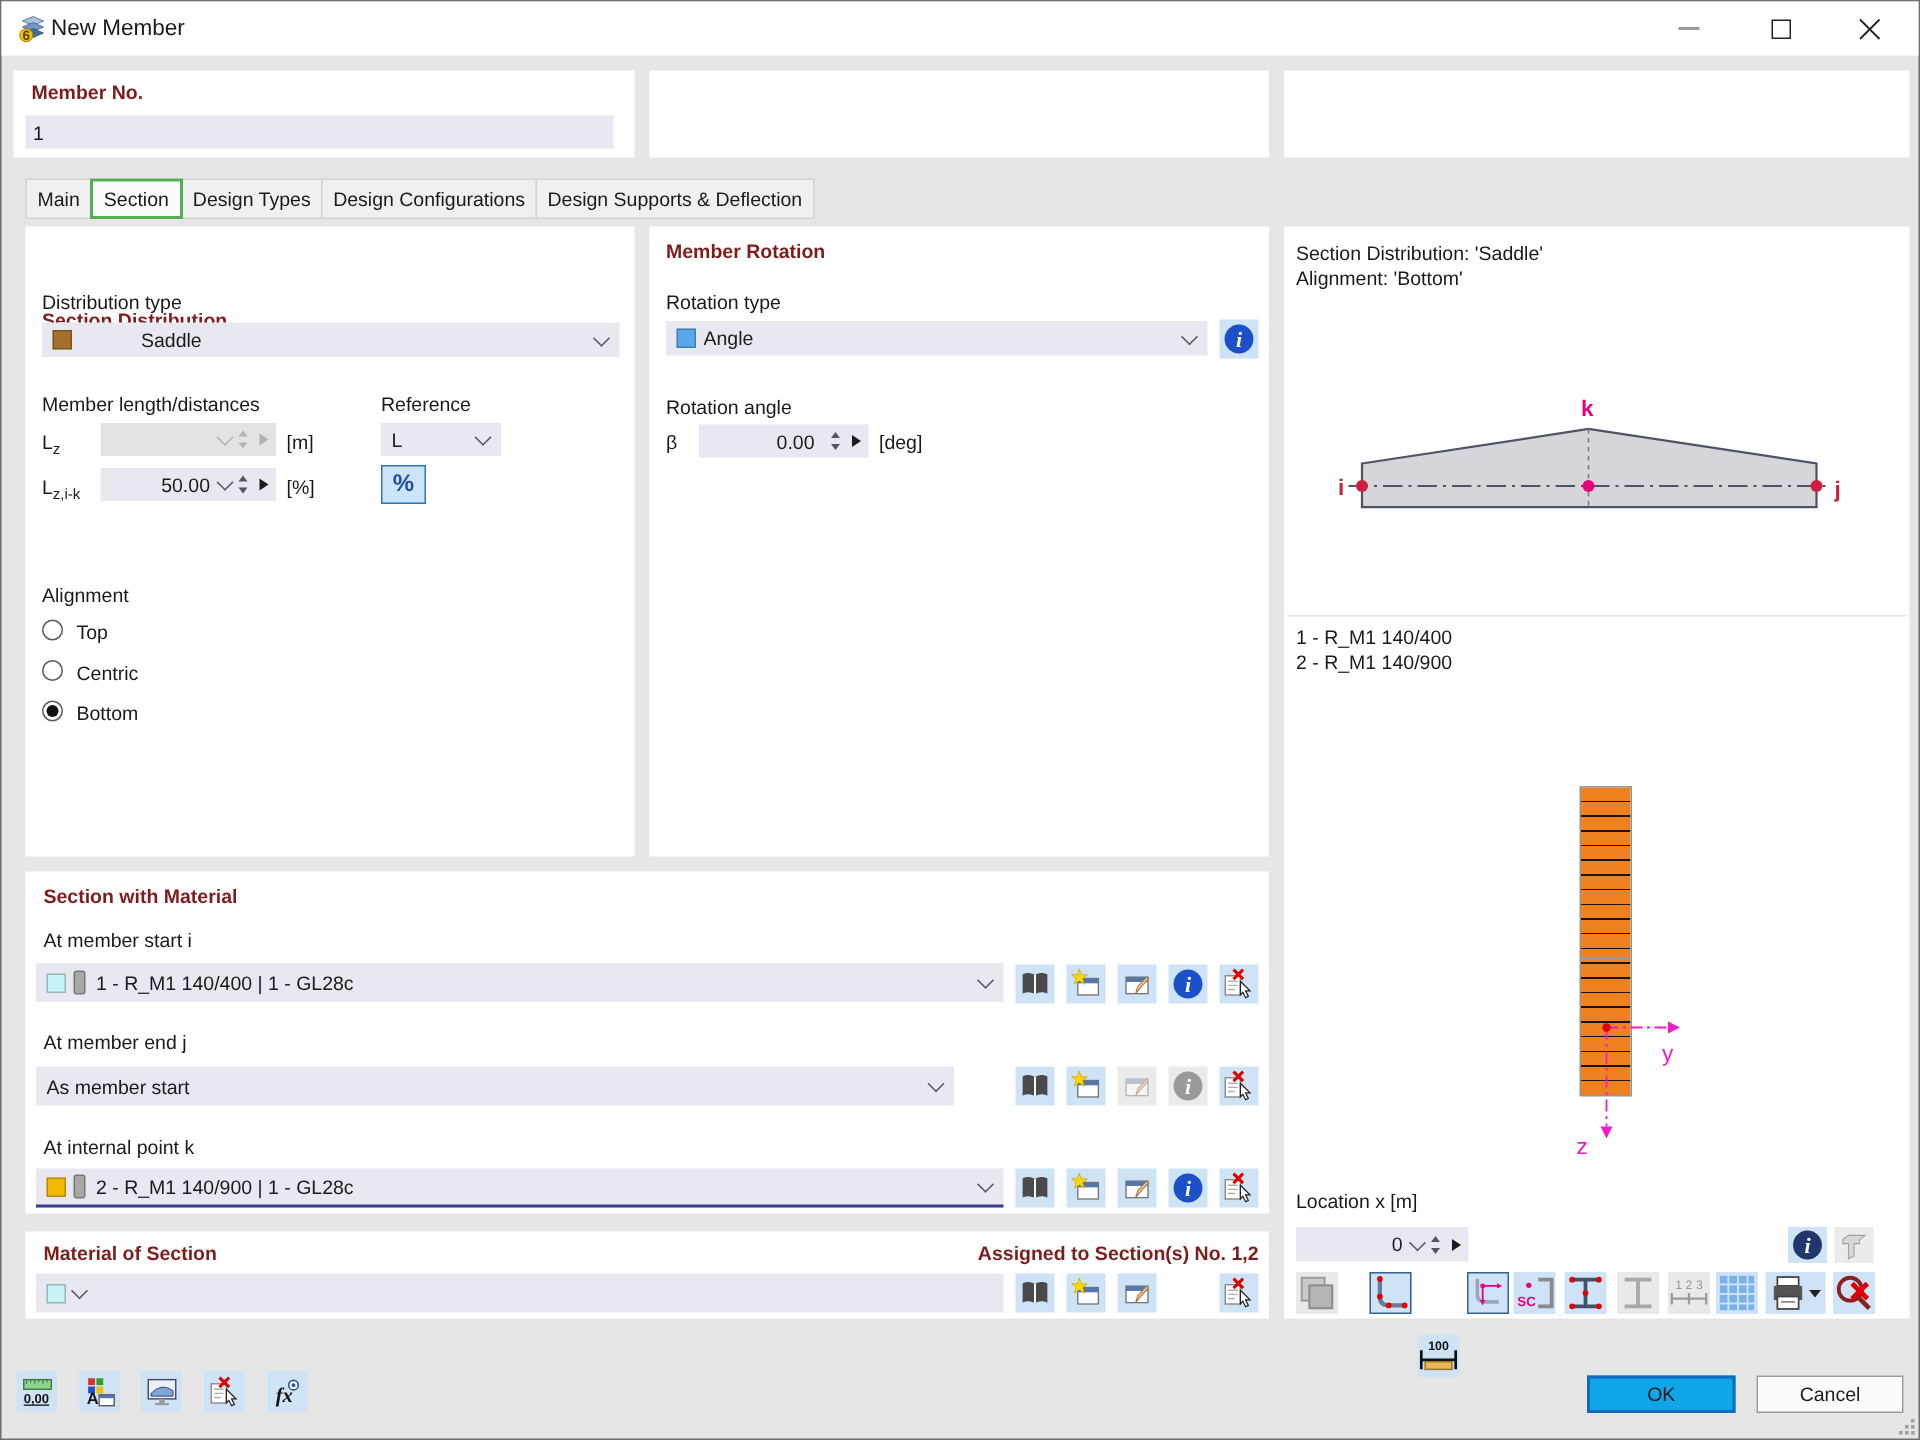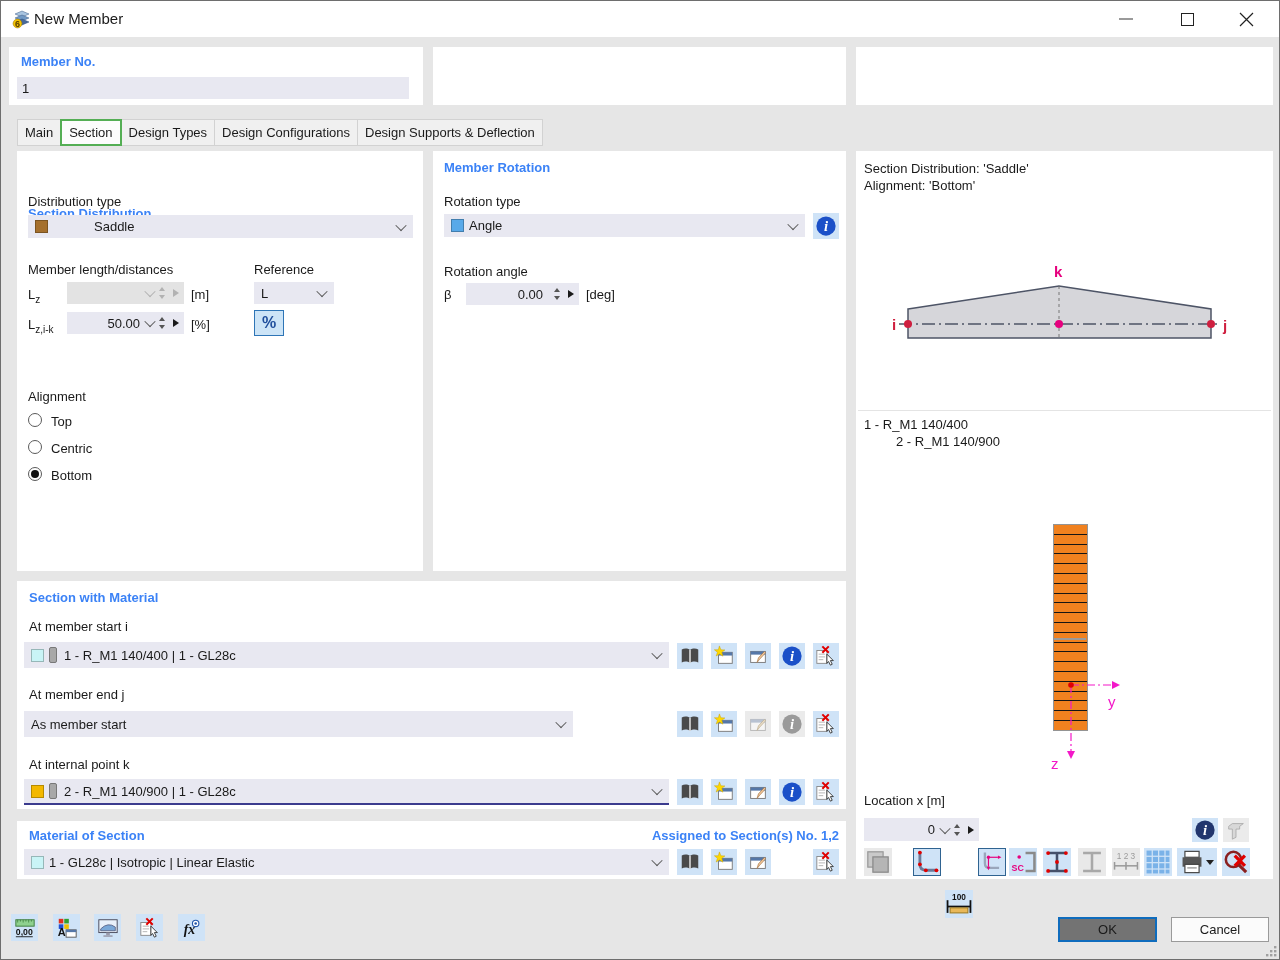--- a/index.html
+++ b/index.html
@@ -3,21 +3,21 @@
 <meta charset="utf-8">
 <style>
 *{margin:0;padding:0;box-sizing:border-box;}
 html,body{width:1280px;height:960px;}
 body{position:relative;font-family:"Liberation Sans",sans-serif;font-size:13px;color:#1a1a1a;background:#e6e6e6;border:1px solid #6e6e6e;overflow:hidden;}
 .titlebar{position:absolute;left:0;top:0;width:1278px;height:36px;background:#fff;}
 .title-text{position:absolute;left:33px;top:9px;font-size:15px;color:#1a1a1a;}
 .app-icon{position:absolute;left:10px;top:7px;width:22px;height:22px;}
 .wbtn{position:absolute;top:0;width:46px;height:36px;display:flex;align-items:center;justify-content:center;}
 .panel{position:absolute;background:#fff;}
-.hdr{position:absolute;font-weight:bold;color:#3b82f6;white-space:nowrap;}
+.hdr{position:absolute;font-weight:bold;color:#7f1d1d;white-space:nowrap;}
 .lbl{position:absolute;white-space:nowrap;}
 .dd{position:absolute;background:#e8e8f1;display:flex;align-items:center;padding:0 8px 0 7px;}
 .dd .txt{flex:1;overflow:hidden;white-space:nowrap;}
 .chev{width:8px;height:8px;border-right:1.4px solid #5a5a5a;border-bottom:1.4px solid #5a5a5a;transform:rotate(45deg) translate(-1px,-1px);flex:none;}
 .chev.dis{border-color:#b2b2b2;}
 .swatch{width:13px;height:13px;margin-right:5px;flex:none;border:1px solid rgba(0,0,0,.25);}
 .baricon{width:8px;height:16px;margin-right:7px;flex:none;background:#a8a8a8;border:1px solid #787878;border-radius:2px;}
 .num{position:absolute;background:#e8e8f1;display:flex;align-items:center;padding:0 5px;}
 .num .val{flex:1;text-align:right;padding-right:6px;}
 .num.dis{background:#e3e3e3;}
@@ -33,21 +33,21 @@
 .ibtn{position:absolute;width:26px;height:26px;background:#cfe3f7;display:flex;align-items:center;justify-content:center;}
 .ibtn.dis{background:#ebebeb;}
 .ibtn svg{width:22px;height:22px;}
 .tbtn{position:absolute;width:28px;height:28px;background:#cfe3f7;display:flex;align-items:center;justify-content:center;}
 .tbtn.active{border:1px solid #2f6391;background:#cfe3f7;}
 .tbtn.dis{background:#e9e9e9;}
 .tabs{position:absolute;left:16px;top:118px;height:27px;display:flex;}
 .tab{height:27px;line-height:25px;padding:0 7px;background:#f0f0f0;border:1px solid #d2d2d2;margin-right:-1px;white-space:nowrap;}
 .tab.sel{background:#fcfcfc;border:2px solid #54ae54;line-height:23px;z-index:2;text-align:right;}
 .sep{position:absolute;background:#e4e4e4;height:1px;}
-.btn{position:absolute;display:flex;align-items:center;justify-content:center;background:#737373;}
+.btn{position:absolute;display:flex;align-items:center;justify-content:center;background:#0ea5e9;}
 .btn.ok{border:2px solid #0f6cbd;}
 .btn.cancel{border:1px solid #9a9a9a;background:#fbfbfb;}
 sub{font-size:10px;}
 .pctbtn{position:absolute;border:1px solid #2e75b6;background:#cce4f7;color:#1f4e9c;font-weight:bold;font-size:16px;display:flex;align-items:center;justify-content:center;}
 .xsec{position:absolute;background:repeating-linear-gradient(to bottom,#f0811f 0px,#f0811f 8.8px,#151515 8.8px,#151515 9.8px);border:1.5px solid #949494;}
 .xjunction{position:absolute;background:#9a9a9a;}
 </style>
 </head>
 <body>
 
@@ -178,21 +178,21 @@
     <circle cx="52" cy="134" r="4" fill="#cf1f3f"></circle>
     <circle cx="355" cy="134" r="4" fill="#cf1f3f"></circle>
     <circle cx="203" cy="134" r="4" fill="#e6007e"></circle>
     <text x="36" y="140" font-size="15" font-weight="bold" fill="#cf1f3f">i</text>
     <text x="367" y="141" font-size="15" font-weight="bold" fill="#cf1f3f">j</text>
     <text x="198" y="87" font-size="15" font-weight="bold" fill="#e6007e">k</text>
   </svg>
 
   <div class="sep" style="left:2px;top:259px;width:413px;"></div>
   <span class="lbl" style="left:8px;top:266px;">1 - R_M1 140/400</span>
-  <span class="lbl" style="left:8px;top:283px;margin-left:32px;">2 - R_M1 140/900</span>
+  <span class="lbl" style="left:8px;top:283px;">2 - R_M1 140/900</span>
 
   <div class="xsec" style="left:197px;top:373px;width:35px;height:207px;">
     <div class="xjunction" style="left:0;top:113px;width:32px;height:2px;"></div>
   </div>
   <svg style="position:absolute;left:150px;top:500px;" width="180" height="150">
     <line x1="65" y1="34" x2="106" y2="34" stroke="#f318c8" stroke-width="1.2" stroke-dasharray="8 3 2 3"></line>
     <polygon points="106,30 114,34 106,38" fill="#f318c8"></polygon>
     <line x1="65" y1="34" x2="65" y2="100" stroke="#f318c8" stroke-width="1.2" stroke-dasharray="8 3 2 3"></line>
     <polygon points="61,100 69,100 65,108" fill="#f318c8"></polygon>
     <circle cx="65" cy="34" r="2.8" fill="#e00000"></circle>
@@ -368,21 +368,21 @@
         <rect x="2" y="6" width="11" height="14" fill="#fff" stroke="#888"></rect>
         <line x1="4" y1="10" x2="11" y2="10" stroke="#b0b0b0"></line>
         <line x1="4" y1="13" x2="11" y2="13" stroke="#b0b0b0"></line>
         <line x1="4" y1="16" x2="9" y2="16" stroke="#b0b0b0"></line>
         <path d="M8 1.5 L15 8.5 M15 1.5 L8 8.5" stroke="#e00000" stroke-width="2.2"></path>
         <path d="M13 10 l7 7 h-3.2 l2 4 -2 1 -2-4 -1.8 2z" fill="#fff" stroke="#222" stroke-width="0.9"></path>
       </svg>
     </div>
 
   <span class="lbl" style="left:12px;top:106px;">At member end j</span>
-  <div class="dd" style="left:7px;top:130px;width:549px;height:26px;">
+  <div class="dd" style="left:7px;top:130px;width:612px;height:26px;">
     <span class="txt">As member start</span>
     <span class="chev"></span>
   </div>
   <div class="ibtn" style="left:660px;top:130px;">
       <svg viewBox="0 0 24 24">
         <path d="M12 5.5 C9.5 3.5 5.5 3.5 3 5 V19 c2.5-1.5 6.5-1.5 9 0.5 2.5-2 6.5-2 9-0.5 V5 c-2.5-1.5-6.5-1.5-9 0.5z" fill="#4a4a4a"></path>
         <line x1="12" y1="5.5" x2="12" y2="19.5" stroke="#fff" stroke-width="1.4"></line>
       </svg>
     </div>
   <div class="ibtn" style="left:694px;top:130px;">
@@ -459,21 +459,20 @@
         <path d="M13 10 l7 7 h-3.2 l2 4 -2 1 -2-4 -1.8 2z" fill="#fff" stroke="#222" stroke-width="0.9"></path>
       </svg>
     </div>
 </div>
 
 <div class="panel" style="left:16px;top:820px;width:829px;height:58px;">
   <span class="hdr" style="left:12px;top:7px;">Material of Section</span>
   <span class="hdr" style="right:7px;top:7px;">Assigned to Section(s) No. 1,2</span>
   <div class="dd" style="left:7px;top:28px;width:645px;height:26px;">
     <span class="swatch" style="background: rgb(201, 244, 246);"></span>
-    <span class="txt">1 - GL28c | Isotropic | Linear Elastic</span>
     <span class="chev"></span>
   </div>
   <div class="ibtn" style="left:660px;top:28px;">
       <svg viewBox="0 0 24 24">
         <path d="M12 5.5 C9.5 3.5 5.5 3.5 3 5 V19 c2.5-1.5 6.5-1.5 9 0.5 2.5-2 6.5-2 9-0.5 V5 c-2.5-1.5-6.5-1.5-9 0.5z" fill="#4a4a4a"></path>
         <line x1="12" y1="5.5" x2="12" y2="19.5" stroke="#fff" stroke-width="1.4"></line>
       </svg>
     </div>
   <div class="ibtn" style="left:694px;top:28px;">
       <svg viewBox="0 0 24 24">

